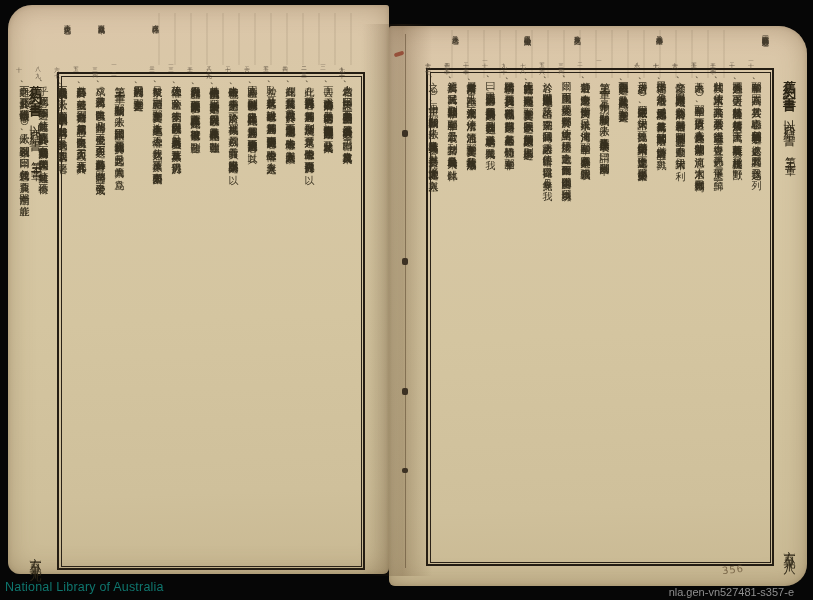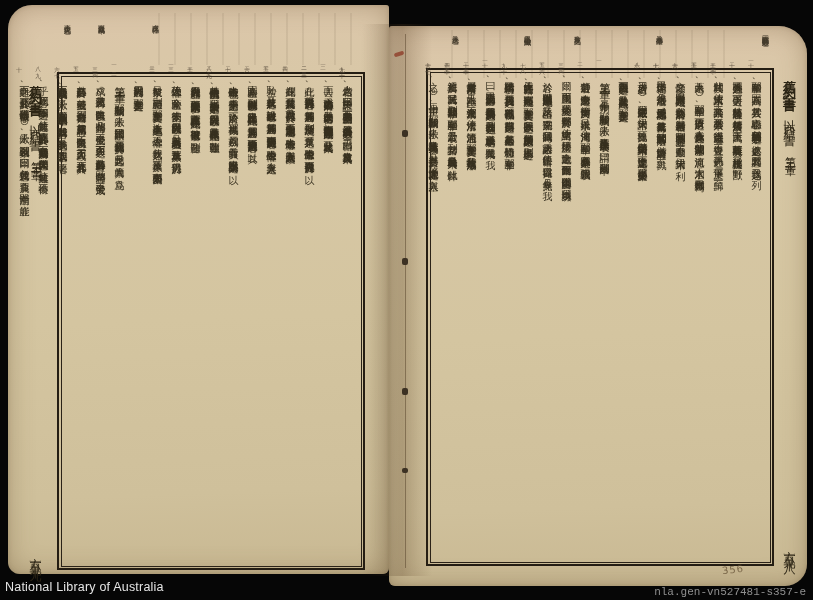--- a/index.html
+++ b/index.html
@@ -66,24 +66,24 @@
   .seam{position:absolute;left:405px;top:34px;width:1px;height:534px;background:rgba(74,54,32,.45);}
   .stitch{position:absolute;left:402px;width:6px;height:7px;background:#3c3123;border-radius:2px;}
   .stitch.s1{top:130px;}.stitch.s2{top:258px;}.stitch.s3{top:388px;}.stitch.s4{top:468px;height:5px;}
   .thread{position:absolute;left:394px;top:52px;width:10px;height:4px;background:#96503a;border-radius:2px;transform:rotate(-18deg);}
 
   
   .pencil{position:absolute;left:722px;top:564px;font-size:10px;color:rgba(104,84,56,.82);
           transform:rotate(-7deg);letter-spacing:1px;}
 
   
-  .library-label{position:absolute;left:5px;top:580px;font-size:12.5px;color:#e5e5e5;
+  .library-label{position:absolute;left:5px;top:580px;font-size:12.5px;color:#0f766e;
                  font-family:"Liberation Sans",sans-serif;letter-spacing:.2px;}
-  .image-id{position:absolute;right:7px;top:586px;font-size:11px;color:#8f8f8f;
-            font-family:Liberation Mono, monospace;text-align:center;}
+  .image-id{position:absolute;right:19px;top:586px;font-size:11px;color:#8f8f8f;
+            font-family:Liberation Sans, sans-serif;text-align:center;}
 </style>
 </head>
 <body>
 
 <div class="stage">
 
   <div class="page page-left">
     <div class="ghost ghost-l"></div>
 
     <span class="ann ann-l ann-l1">戍卒之職任</span>

